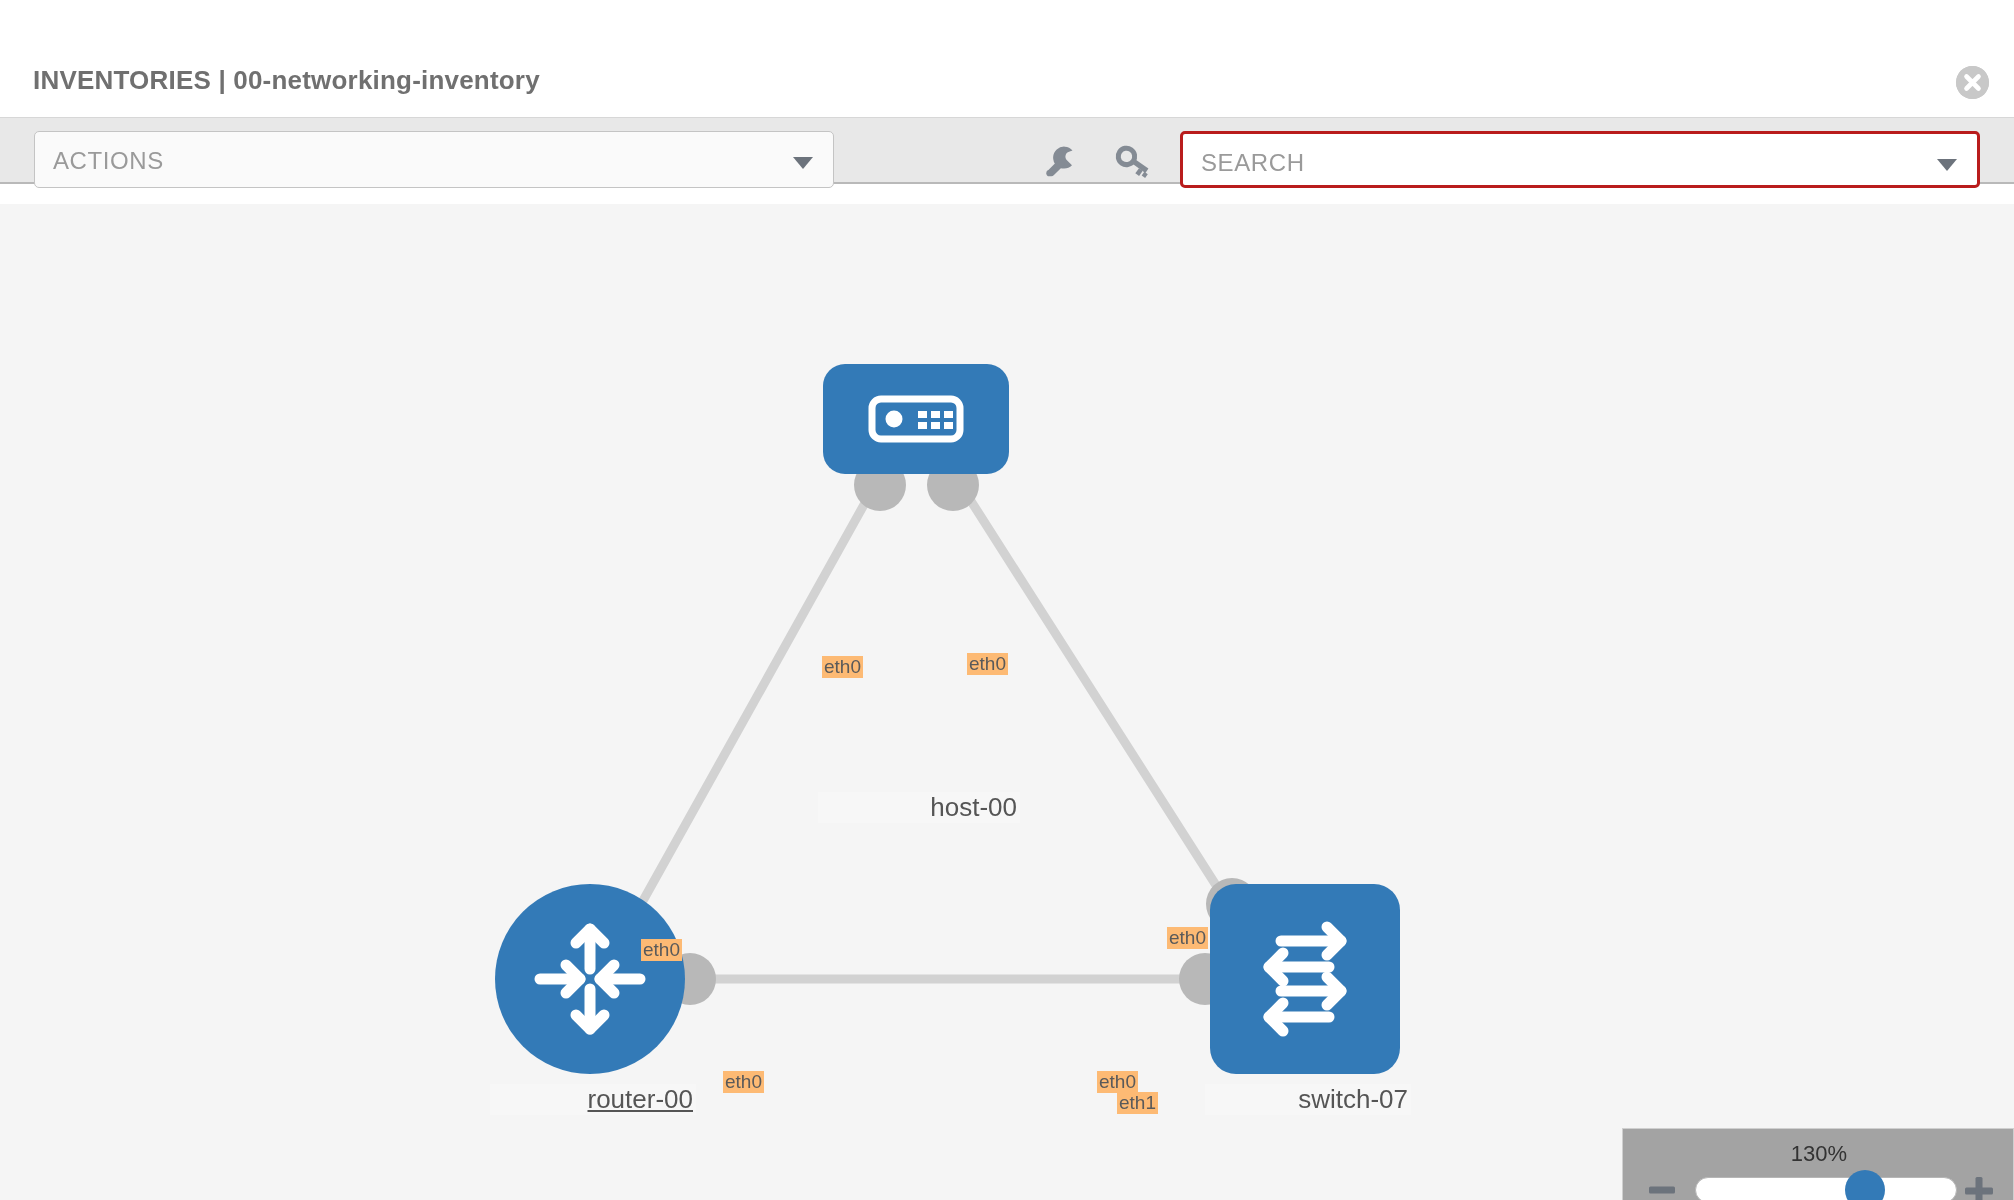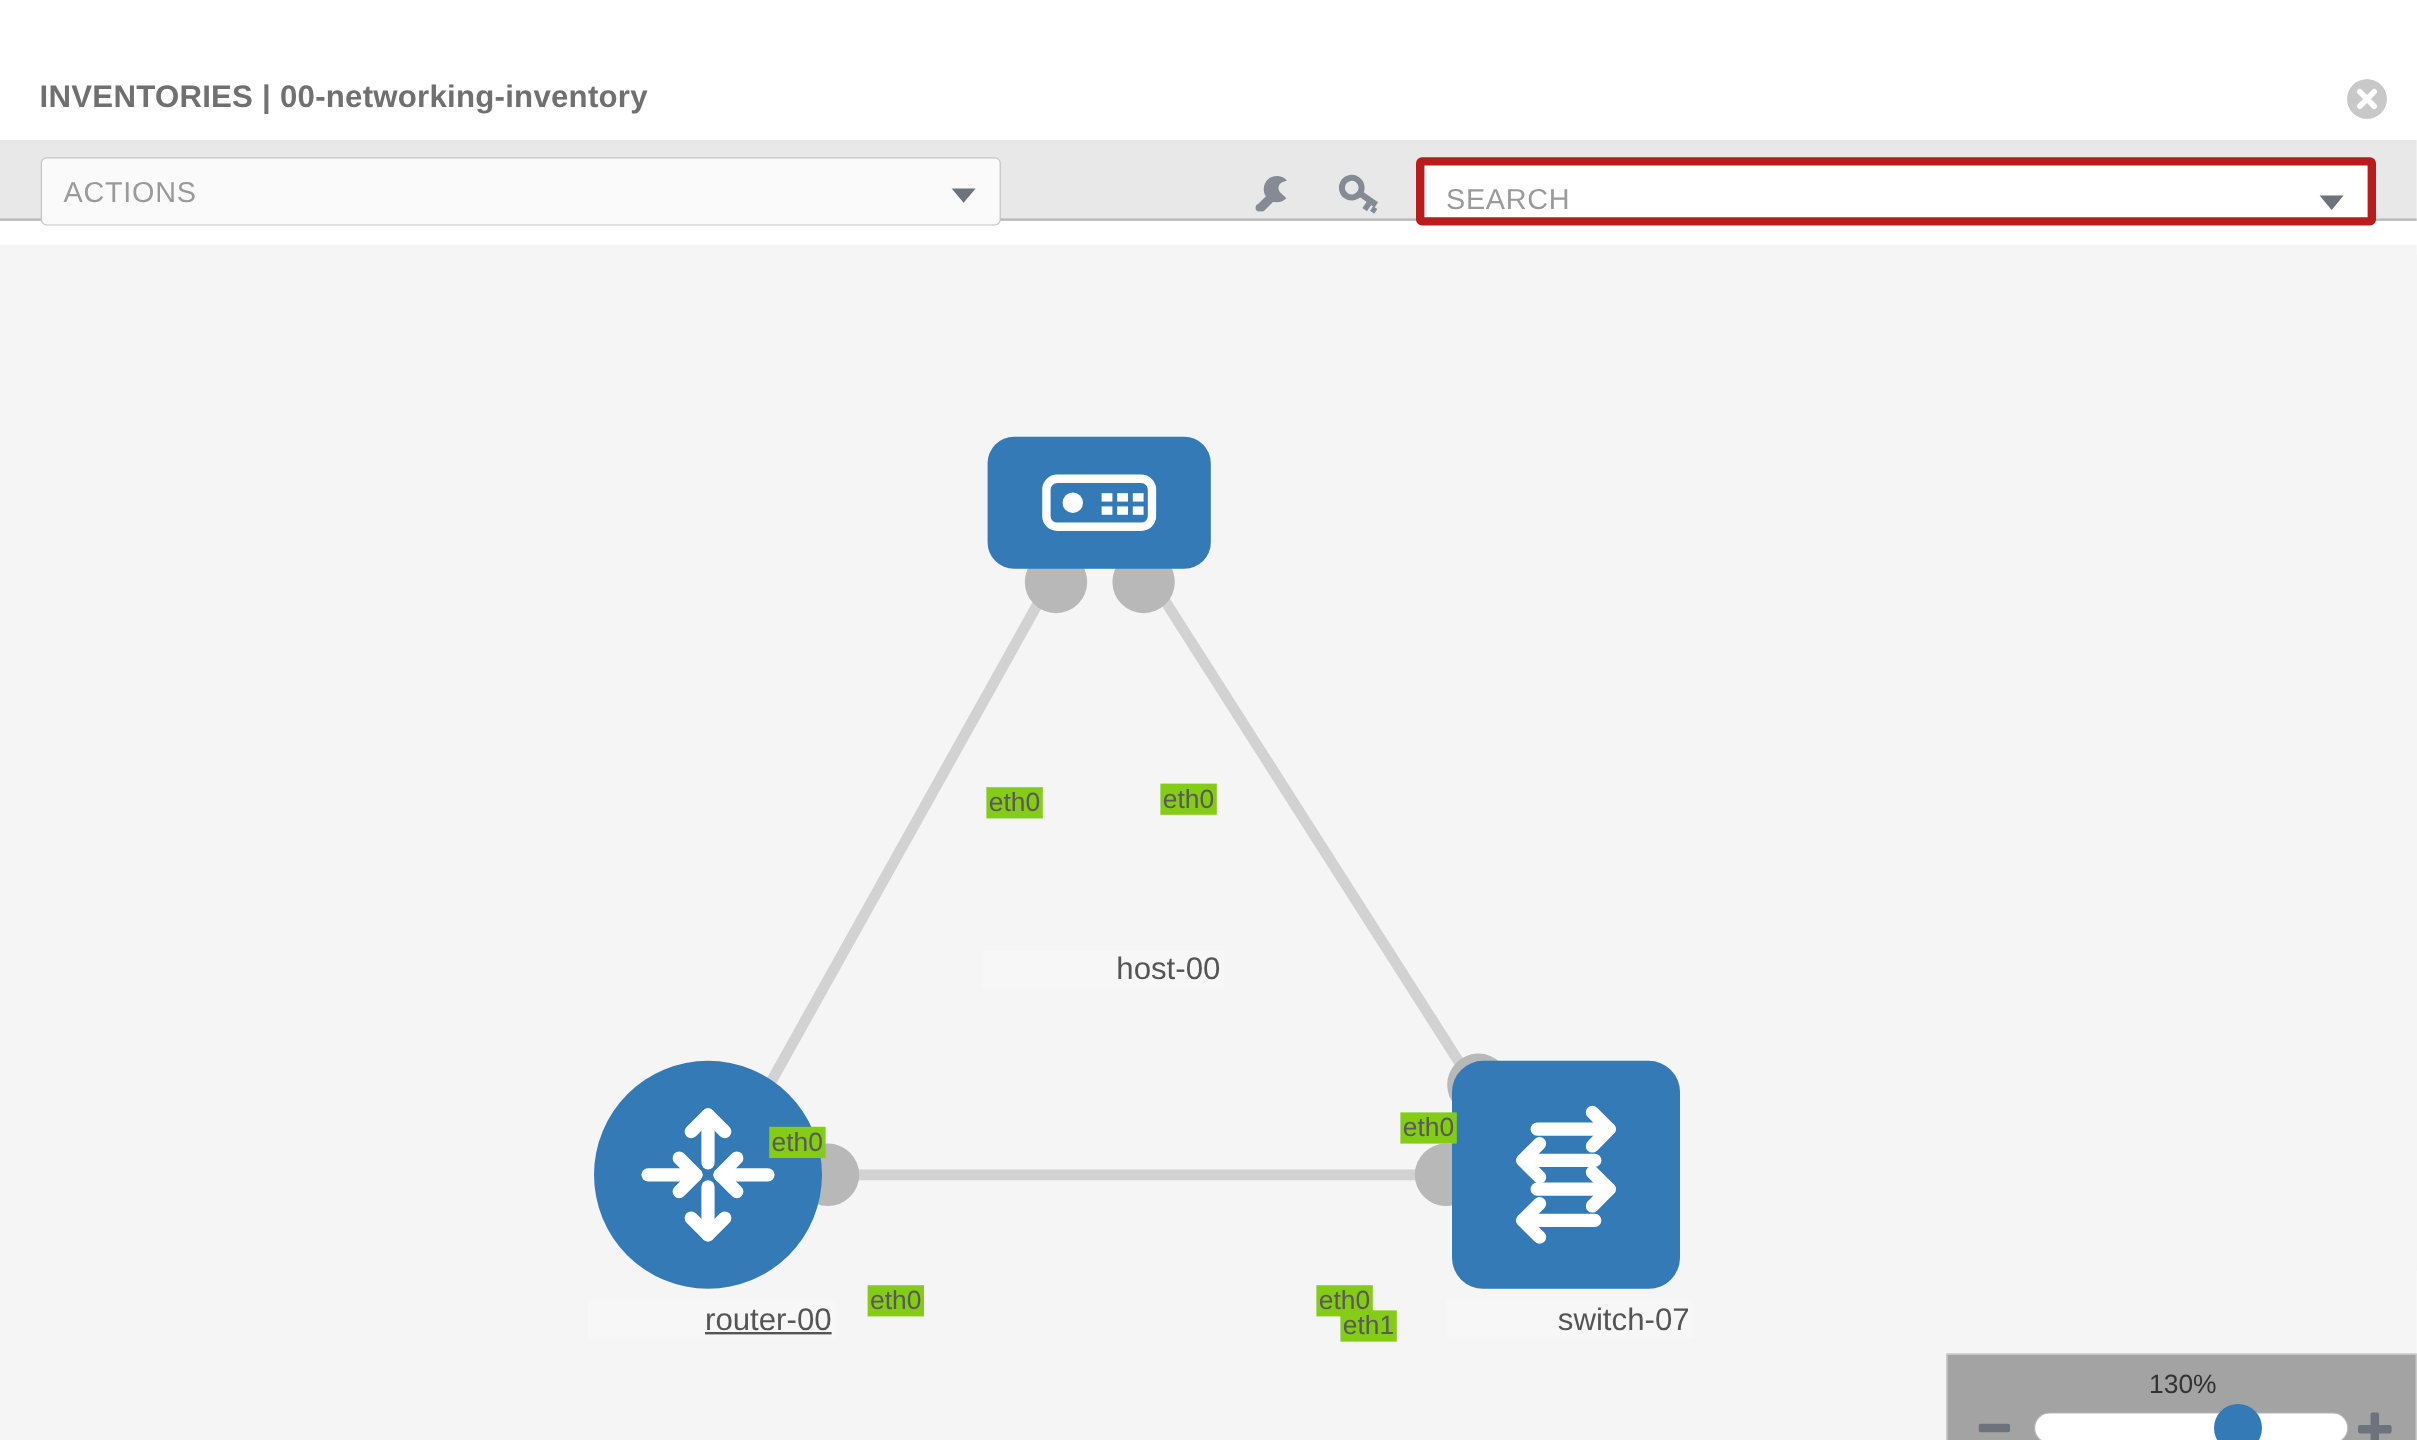--- a/index.html
+++ b/index.html
@@ -85,21 +85,21 @@
     cursor: pointer;
   }
   .tool-icon.wrench { left: 1040px; }
   .tool-icon.key    { left: 1112px; }
 
   .search-select {
     position: absolute;
     left: 1180px; top: 13px;
     width: 800px; height: 57px;
     background: #ffffff;
-    border: 7px solid #b91c1c;
+    border: 3px solid #b91c1c;
     border-radius: 5px;
     box-sizing: border-box;
     cursor: pointer;
   }
   .search-label {
     position: absolute;
     left: 18px; top: 15px;
     font-size: 24px;
     color: #9a9a9a;
     letter-spacing: 0.6px;
@@ -153,23 +153,23 @@
   }
   
   #node-switch .node-shape {
     left: 0; top: 0;
     width: 190px; height: 190px;
     border-radius: 26px;
   }
 
   .edge-label {
     position: absolute;
-    font-size: 22px;
+    font-size: 19px;
     color: #5a5a5a;
-    background: #84cc16;
+    background: #fdba74;
     white-space: nowrap;
     padding: 0 2px;
   }
 
   
   .zoom-panel {
     position: absolute;
     left: 1622px; top: 1080px;
     width: 392px; height: 120px;
     background: #a3a3a3;

